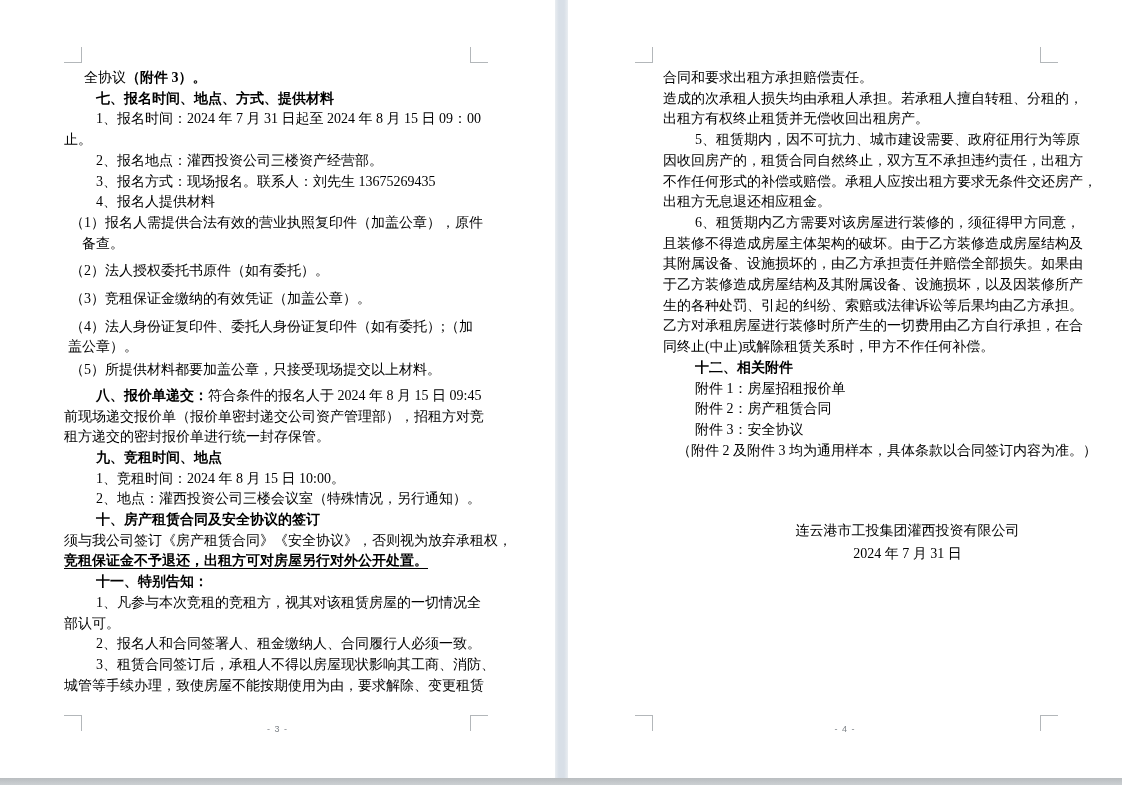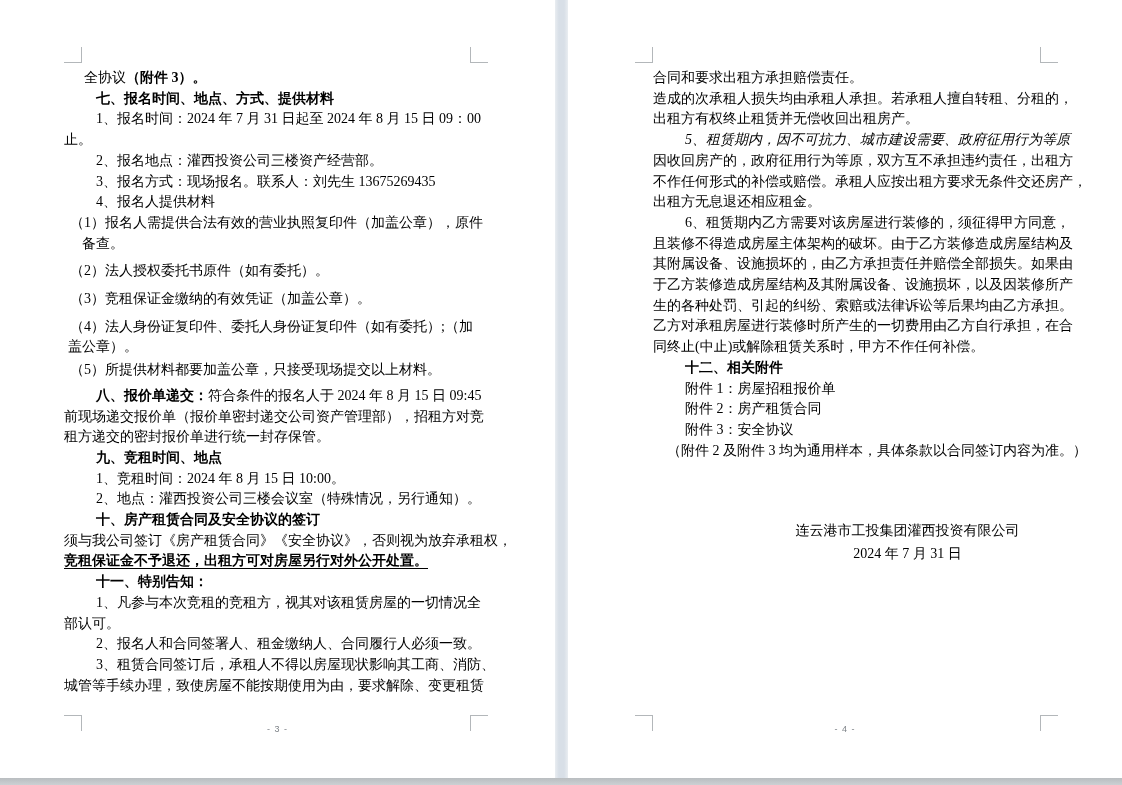--- a/index.html
+++ b/index.html
@@ -25,21 +25,21 @@
   .bottom-bar{
     position:absolute;left:0;top:778px;width:1122px;height:7px;
     background:linear-gradient(#b9bdc0,#ccd0d3);
   }
 
   
   .page-body{
     position:absolute;top:68px;color:#000;font-size:14px;
   }
   .page-left  .page-body{left:64px;width:470px;}
-  .page-right .page-body{left:85px;width:448px;}
+  .page-right .page-body{left:95px;width:448px;}
   .line{line-height:20.7px;white-space:nowrap;}
   .line .b{font-weight:bold;}
   .line .u{text-decoration:underline;text-underline-offset:3px;}
 
   
   .sig-block{
     position:absolute;top:521px;left:150px;right:25px;
     text-align:center;font-size:14px;color:#000;
   }
   .sig-line{line-height:20.7px;white-space:nowrap;}
@@ -113,22 +113,22 @@
   <section class="page page-right">
     <div class="crop tl cl ct"></div>
     <div class="crop tr cr ct"></div>
     <div class="crop bl cl cb"></div>
     <div class="crop br cr cb"></div>
 
     <div class="page-body">
         <div class="line"><span>合同和要求出租方承担赔偿责任。</span></div>
         <div class="line"><span>造成的次承租人损失均由承租人承担。若承租人擅自转租、分租的，</span></div>
         <div class="line"><span>出租方有权终止租赁并无偿收回出租房产。</span></div>
-        <div class="line" style="padding-left: 32px; font-style: italic;"><span>5、租赁期内，因不可抗力、城市建设需要、政府征用行为等原</span></div>
-        <div class="line"><span>因收回房产的，政府征用行为等原，双方互不承担违约责任，出租方</span></div>
+        <div class="line" style="padding-left: 32px;"><span>5、租赁期内，因不可抗力、城市建设需要、政府征用行为等原</span></div>
+        <div class="line"><span>因收回房产的，租赁合同自然终止，双方互不承担违约责任，出租方</span></div>
         <div class="line"><span>不作任何形式的补偿或赔偿。承租人应按出租方要求无条件交还房产，</span></div>
         <div class="line"><span>出租方无息退还相应租金。</span></div>
         <div class="line" style="padding-left: 32px;"><span>6、租赁期内乙方需要对该房屋进行装修的，须征得甲方同意，</span></div>
         <div class="line"><span>且装修不得造成房屋主体架构的破坏。由于乙方装修造成房屋结构及</span></div>
         <div class="line"><span>其附属设备、设施损坏的，由乙方承担责任并赔偿全部损失。如果由</span></div>
         <div class="line"><span>于乙方装修造成房屋结构及其附属设备、设施损坏，以及因装修所产</span></div>
         <div class="line"><span>生的各种处罚、引起的纠纷、索赔或法律诉讼等后果均由乙方承担。</span></div>
         <div class="line"><span>乙方对承租房屋进行装修时所产生的一切费用由乙方自行承担，在合</span></div>
         <div class="line"><span>同终止(中止)或解除租赁关系时，甲方不作任何补偿。</span></div>
         <div class="line" style="padding-left: 32px;"><span class="b">十二、相关附件</span></div>

